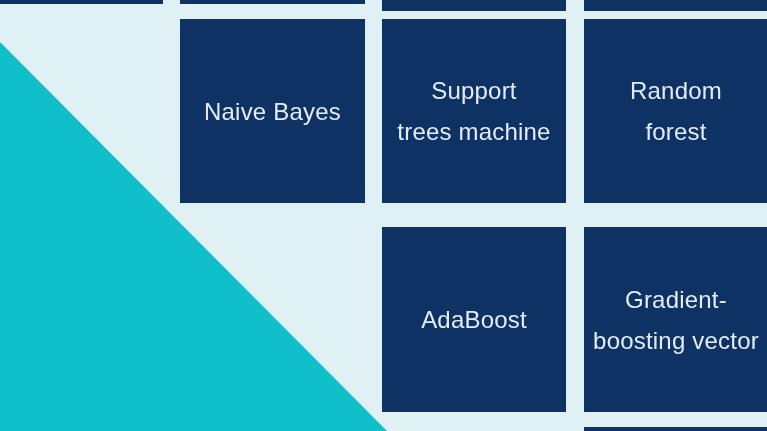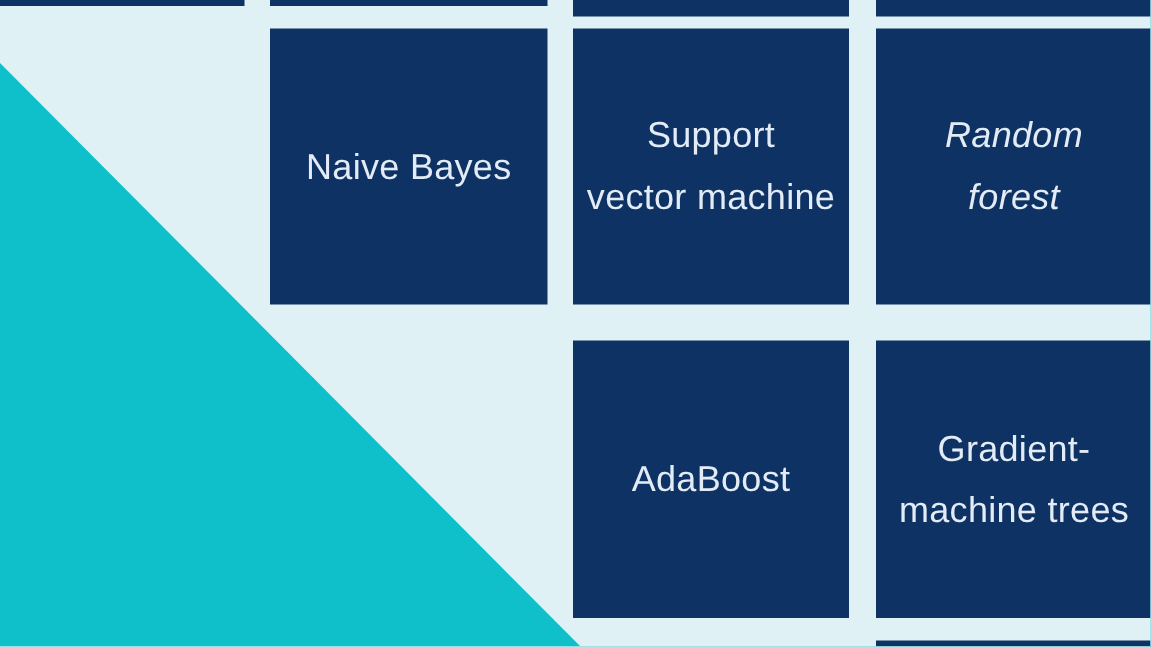--- a/index.html
+++ b/index.html
@@ -43,21 +43,21 @@
     letter-spacing:0.2px;
     font-weight:400;
   }
   
   .t-top-a{left:0;top:0;width:163px;height:4px;}
   .t-top-b{left:180px;top:0;width:185px;height:4px;}
   .t-top-c{left:382px;top:0;width:184px;height:11px;}
   .t-top-d{left:584px;top:0;width:184px;height:11px;}
   .t-nb{left:180px;top:19px;width:185px;height:184px;}
   .t-svm{left:382px;top:19px;width:184px;height:184px;}
-  .t-rf{left:584px;top:19px;width:184px;height:184px;font-style:italic;}
+  .t-rf{left:584px;top:19px;width:184px;height:184px;}
   .t-ab{left:382px;top:227px;width:184px;height:185px;align-items:center;}
   .t-gbt{left:584px;top:227px;width:184px;height:185px;}
   .t-bottom{left:584px;top:427px;width:184px;height:4px;}
 </style>
 </head>
 <body>
 
 <div class="stage">
 
   <div class="triangle"></div>
@@ -67,30 +67,30 @@
   <div class="tile t-top-c"></div>
   <div class="tile t-top-d"></div>
   <div class="tile t-bottom"></div>
 
   <div class="tile t-nb">
     <span class="tile-label">Naive Bayes</span>
   </div>
 
   <div class="tile t-svm">
     <span class="tile-label">Support
-vector machine</span>
+trees machine</span>
   </div>
 
   <div class="tile t-rf">
     <span class="tile-label">Random
 forest</span>
   </div>
 
   <div class="tile t-ab">
     <span class="tile-label">AdaBoost</span>
   </div>
 
   <div class="tile t-gbt">
     <span class="tile-label">Gradient-
-machine trees</span>
+boosting vector</span>
   </div>
 
 </div>
 
 </body></html>

